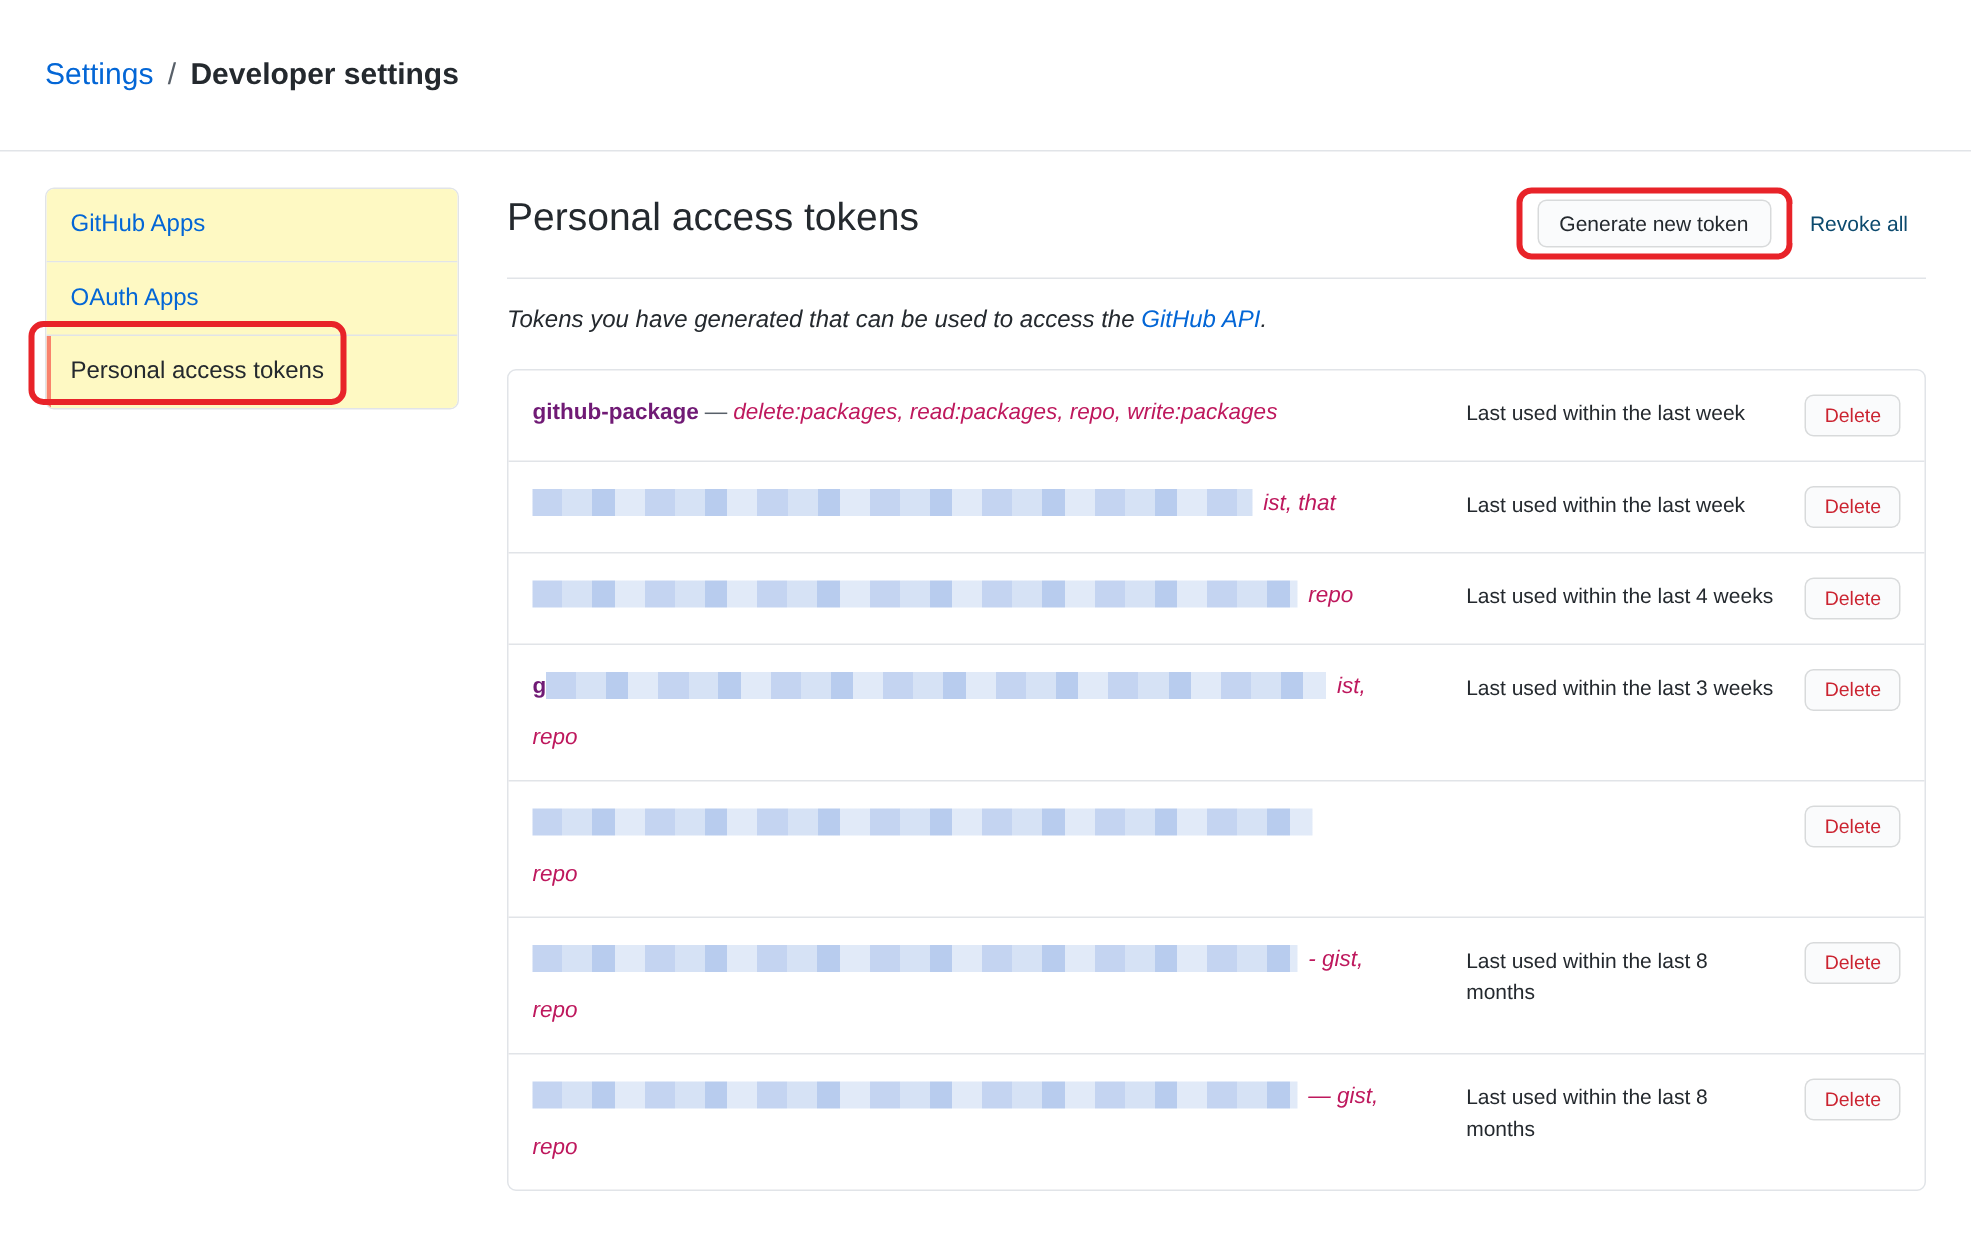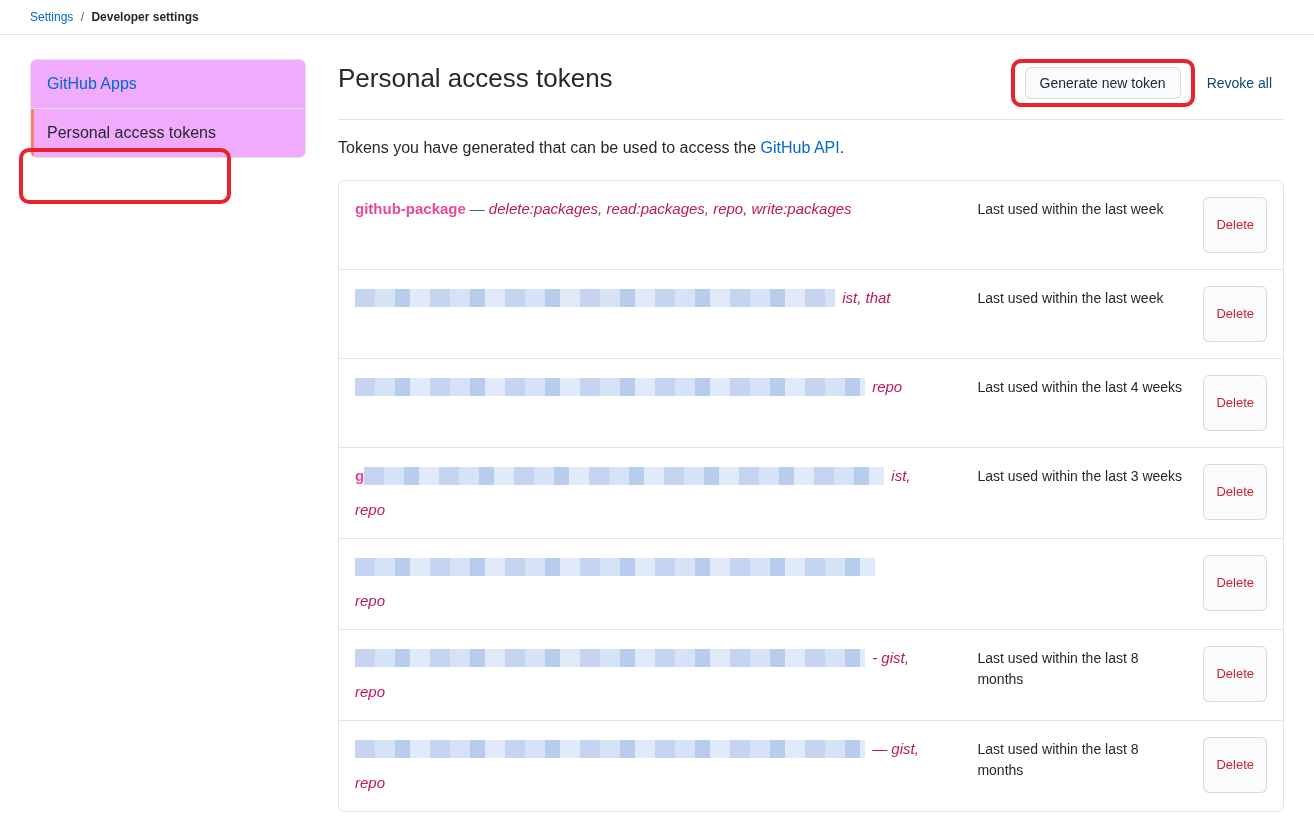--- a/index.html
+++ b/index.html
@@ -5,23 +5,23 @@
     * { box-sizing: border-box; margin: 0; padding: 0; }
     body {
       font-family: -apple-system, BlinkMacSystemFont, "Segoe UI", Helvetica, Arial, sans-serif;
       font-size: 14px;
       color: #24292e;
       background: #fff;
       line-height: 1.5;
     }
     a { text-decoration: none; }
     .breadcrumb {
-      padding: 8px 30px;
-      border-bottom: 1px solid #e1e4e8;
-      font-size: 12px;
+      padding: 35px 30px;
+      border-bottom: 1px solid #e1e4e8;
+      font-size: 20px;
       font-weight: 400;
     }
     .breadcrumb a { color: #0366d6; }
     .breadcrumb .sep { color: #586069; margin: 0 4px; }
     .breadcrumb .current { font-weight: 600; color: #24292e; }
     .container {
       display: flex;
       padding: 24px 30px;
       gap: 32px;
       max-width: 1314px;
@@ -35,21 +35,21 @@
       border-radius: 6px;
       overflow: hidden;
     }
     .sidebar-item {
       display: block;
       padding: 12px 16px;
       border-bottom: 1px solid #e1e4e8;
       color: #0366d6;
       font-size: 16px;
       cursor: pointer;
-      background: #f0abfc;
+      background: #fef9c3;
     }
     .sidebar-item:last-child { border-bottom: none; }
     .sidebar-item.active {
       color: #24292e;
       font-weight: 400;
       border-left: 3px solid #f9826c;
       padding-left: 13px;
     }
     .main {
       flex: 1;
@@ -86,33 +86,34 @@
     }
     .btn-danger-text {
       color: #0c4a6e;
       background: #fff;
       border: none;
       padding: 5px 12px;
       font-size: 14px;
       cursor: pointer;
     }
     .btn-danger {
-      padding: 17px 12px;
+      padding: 3px 12px;
       font-size: 13px;
       background: #fafbfc;
       border: 1px solid rgba(27,31,35,0.15);
       border-radius: 6px;
       color: #cb2431;
       cursor: pointer;
       line-height: 20px;
     }
     .intro {
       margin-bottom: 20px;
       color: #24292e;
       font-size: 16px;
+      font-style: italic;
     }
     .intro a { color: #0366d6; }
     .token-list {
       border: 1px solid #e1e4e8;
       border-radius: 6px;
       margin-bottom: 20px;
     }
     .token-row {
       display: flex;
       align-items: flex-start;
@@ -122,21 +123,21 @@
     }
     .token-row:last-child { border-bottom: none; justify-content: flex-end; }
     .token-info {
       flex: 1;
       min-width: 0;
       font-size: 15px;
       line-height: 1.6;
       word-wrap: break-word;
     }
     .token-name {
-      color: #ec4899;
+      color: #701a75;
       font-weight: 600;
     }
     .token-dash { color: #586069; margin: 0 4px; }
     .token-scopes {
       color: #be185d;
       font-style: italic;
     }
     .token-used {
       width: 210px;
       flex-shrink: 0;
@@ -194,20 +195,21 @@
   <a href="#">Settings</a>
   <span class="sep">/</span>
   <span class="current">Developer settings</span>
 </div>
 
 <div class="container">
   <div class="sidebar">
     <div class="sidebar-wrapper">
       <nav class="sidebar-nav">
         <a href="#" class="sidebar-item">GitHub Apps</a>
+        <a href="#" class="sidebar-item">OAuth Apps</a>
         <a href="#" class="sidebar-item active">Personal access tokens</a>
       </nav>
       <div class="redbox-sidebar" style="left:-11px; top:89px; width:212px; height:56px;"></div>
     </div>
   </div>
 
   <div class="main">
     <div class="subhead">
       <h2>Personal access tokens</h2>
       <div class="subhead-actions">

